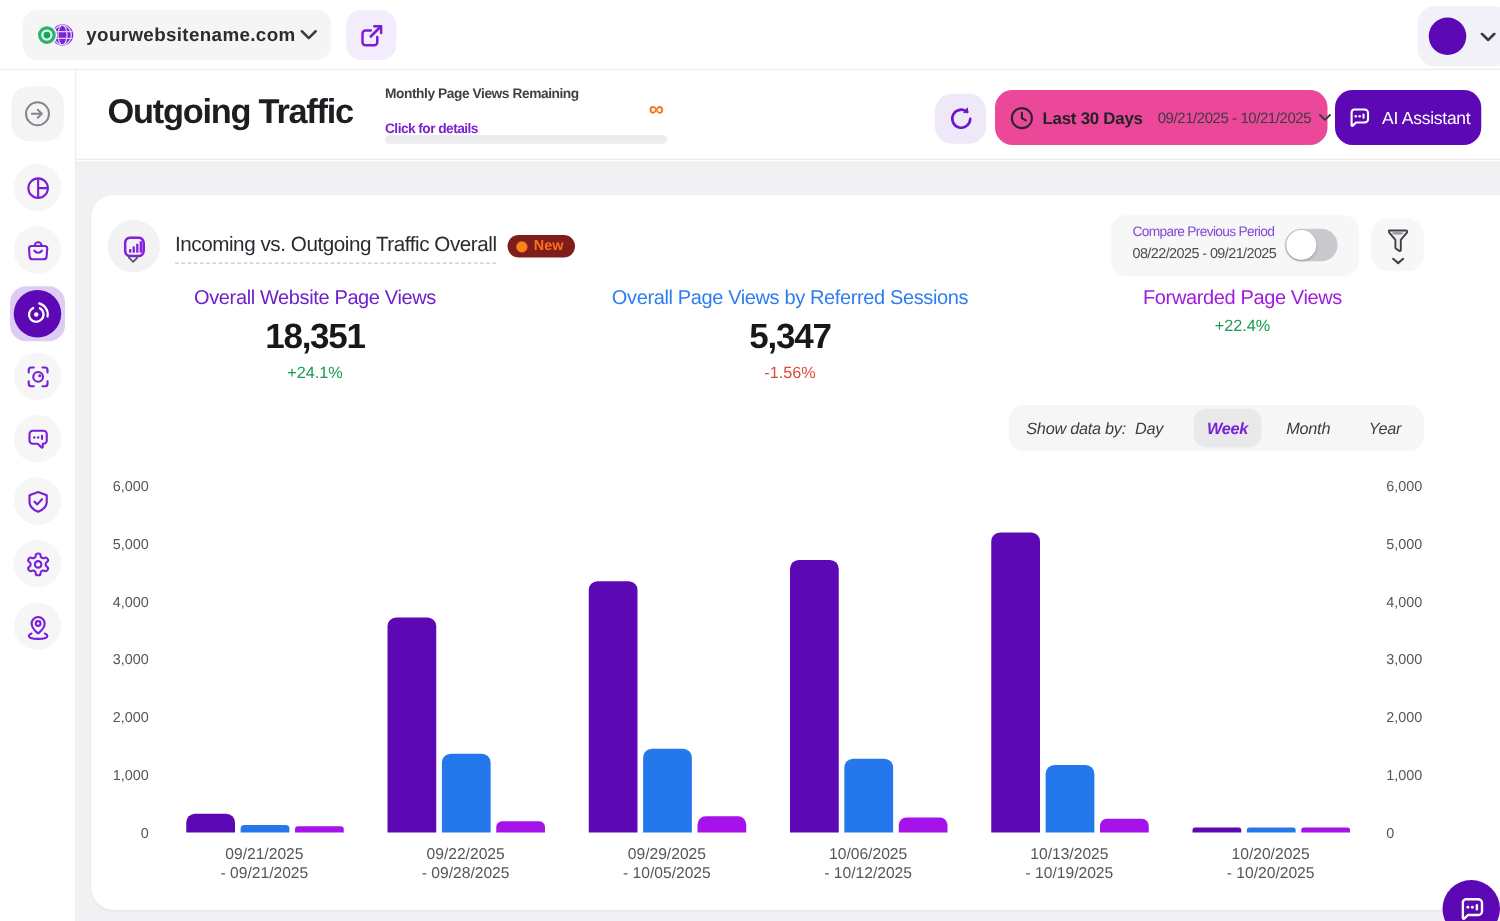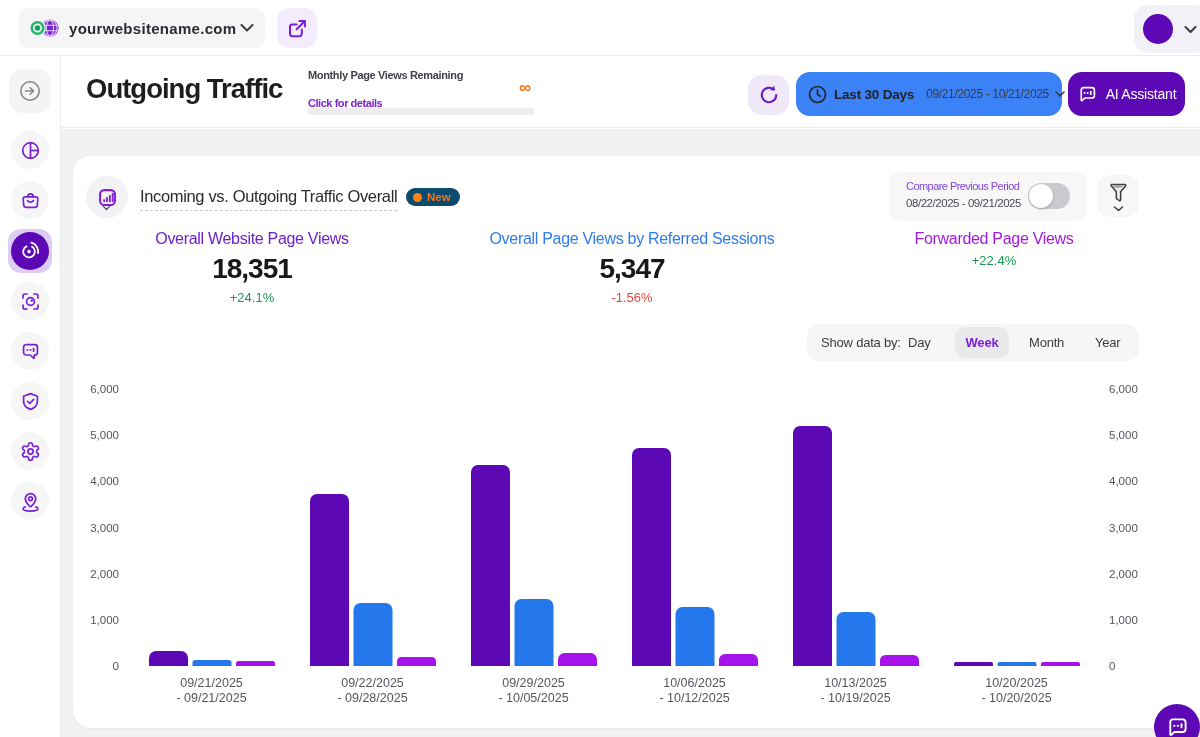--- a/index.html
+++ b/index.html
@@ -16,47 +16,47 @@
 #activebtn { position:absolute; left:8px; top:173px; width:44px; height:44px; border-radius:13px; background:#ddccf3; display:flex; align-items:center; justify-content:center; }
 #activebtn .inner { width:38px; height:38px; border-radius:50%; background:#5c08b4; display:flex; align-items:center; justify-content:center; }
 #header { position:absolute; left:61px; top:56px; width:1139px; height:72px; background:#fff; border-bottom:1px solid #ececef; z-index:3; }
 #htitle { position:absolute; left:25px; top:17px; font-size:27.5px; font-weight:700; color:#1d1d22; letter-spacing:-1px; }
 #monthly { position:absolute; left:247px; top:13px; width:230px; }
 #monthly .l1 { font-size:11px; font-weight:700; color:#3f3f46; letter-spacing:-0.35px; }
 #monthly .l2 { font-size:11px; font-weight:700; color:#7c22d4; margin-top:16px; letter-spacing:-0.45px; }
 #monthly .bar { position:absolute; left:0; top:39px; width:226px; height:7px; background:#ededef; border-radius:4px; }
 #monthly .inf { position:absolute; left:211px; top:9px; color:#f97316; font-size:17px; font-weight:700; }
 #refreshbtn { position:absolute; left:687px; top:19px; width:41px; height:40px; background:#efe8f9; border-radius:14px; display:flex; align-items:center; justify-content:center; }
-#datepill { position:absolute; left:735px; top:16px; width:266px; height:44px; background:#3b82f6; border-radius:14px; display:flex; align-items:center; }
+#datepill { position:absolute; left:735px; top:16px; width:266px; height:44px; background:#ec4899; border-radius:14px; display:flex; align-items:center; }
 #datepill .bold { font-size:13.5px; font-weight:700; color:#222227; margin-left:7px; white-space:nowrap; letter-spacing:-0.2px; }
 #datepill svg { flex-shrink:0; }
 #datepill .range { font-size:12px; color:#3a3a41; margin-left:12px; white-space:nowrap; letter-spacing:-0.35px; }
 #aibtn { position:absolute; left:1007px; top:16px; width:117px; height:44px; background:#5c08b4; border-radius:14px; display:flex; align-items:center; justify-content:center; }
 #aibtn span { color:#fff; font-size:14px; font-weight:400; margin-left:8px; letter-spacing:-0.2px; }
 #content { position:absolute; left:61px; top:129px; width:1139px; height:608px; background:#f1f1f3; }
 #card { position:absolute; left:12px; top:27px; width:1200px; height:572px; background:#fff; border-radius:18px; box-shadow:0 1px 2px rgba(20,20,30,0.04); }
 #cicon { position:absolute; left:13px; top:20px; z-index:2; width:42px; height:42px; border-radius:50%; background:#f2f2f4; display:flex; align-items:center; justify-content:center; }
 #ctitle { position:absolute; left:67px; top:31px; font-size:16.5px; font-weight:400; color:#2b2b31; letter-spacing:-0.35px; white-space:nowrap; border-bottom:1px dashed #c9c9ce; padding-bottom:4px; }
-#newbadge { position:absolute; left:333px; top:32px; height:18px; padding:0 9px 0 7px; background:#0c4a6e; border-radius:9px; display:flex; align-items:center; }
+#newbadge { position:absolute; left:333px; top:32px; height:18px; padding:0 9px 0 7px; background:#7f1d1d; border-radius:9px; display:flex; align-items:center; }
 #newbadge .dot { width:9px; height:9px; border-radius:50%; background:#f98319; }
 #newbadge span { font-size:11.5px; font-weight:700; color:#f97316; margin-left:5px; }
 #comparebox { position:absolute; left:816px; top:16px; width:198px; height:49px; background:#f7f7f8; border-radius:12px; }
 #comparebox .t1 { position:absolute; left:17px; top:8px; font-size:11px; font-weight:500; color:#8348d8; letter-spacing:-0.55px; white-space:nowrap;text-align:right; }
 #comparebox .t2 { position:absolute; left:17px; top:25px; font-size:11.5px; color:#4b4b52; letter-spacing:-0.45px; white-space:nowrap; }
 #toggle { position:absolute; left:139px; top:11px; width:42px; height:26px; background:#c9c9ce; border-radius:13px; }
 #toggle .knob { position:absolute; left:1px; top:1px; width:24px; height:24px; background:#fff; border-radius:50%; box-shadow:0 1px 2px rgba(0,0,0,0.25); }
 #filterbtn { position:absolute; left:1024px; top:19px; width:42px; height:42px; background:#f7f7f8; border-radius:13px; display:flex; flex-direction:column; align-items:center; justify-content:center; }
 .mcol { position:absolute; top:74px; text-align:center; }
 .mcol .mt { font-size:16px; font-weight:500; white-space:nowrap; letter-spacing:-0.3px; }
 .mcol .mv { font-size:28px; font-weight:700; color:#18181b; margin-top:5px; letter-spacing:-1px; }
 .mcol .mp { font-size:13px; margin-top:5px; }
 .green { color:#189a50; }
 .red { color:#de4b3c; }
 #segwrap { position:absolute; left:734px; top:168px; width:332px; height:37px; background:#f6f6f7; border-radius:12px; font-size:13px; color:#3c3c42; white-space:nowrap; }
-#segwrap span { position:absolute; top:11px; font-weight:500; letter-spacing:-0.2px; }
+#segwrap span { position:absolute; top:11px; font-weight:500; letter-spacing:-0.2px;font-style:italic; }
 #segwrap .sel { background:#e9e9ec; color:#7a1fd6; font-weight:700; border-radius:10px; padding:8px 0; top:3px; width:54px; text-align:center; }
 #chatfab { position:absolute; left:1154px; top:704px; width:46px; height:46px; border-radius:50%; background:#5c08b4; z-index:9; display:flex; align-items:center; justify-content:center; }
 </style>
 </head>
 <body>
 <div id="content">
   <div id="card">
     <div id="cicon">
         <svg width="17" height="17" viewBox="0 0 24 24">
 <rect x="1.5" y="1.5" width="21" height="21" rx="6" fill="none" stroke="#8420db" stroke-width="3"></rect>

